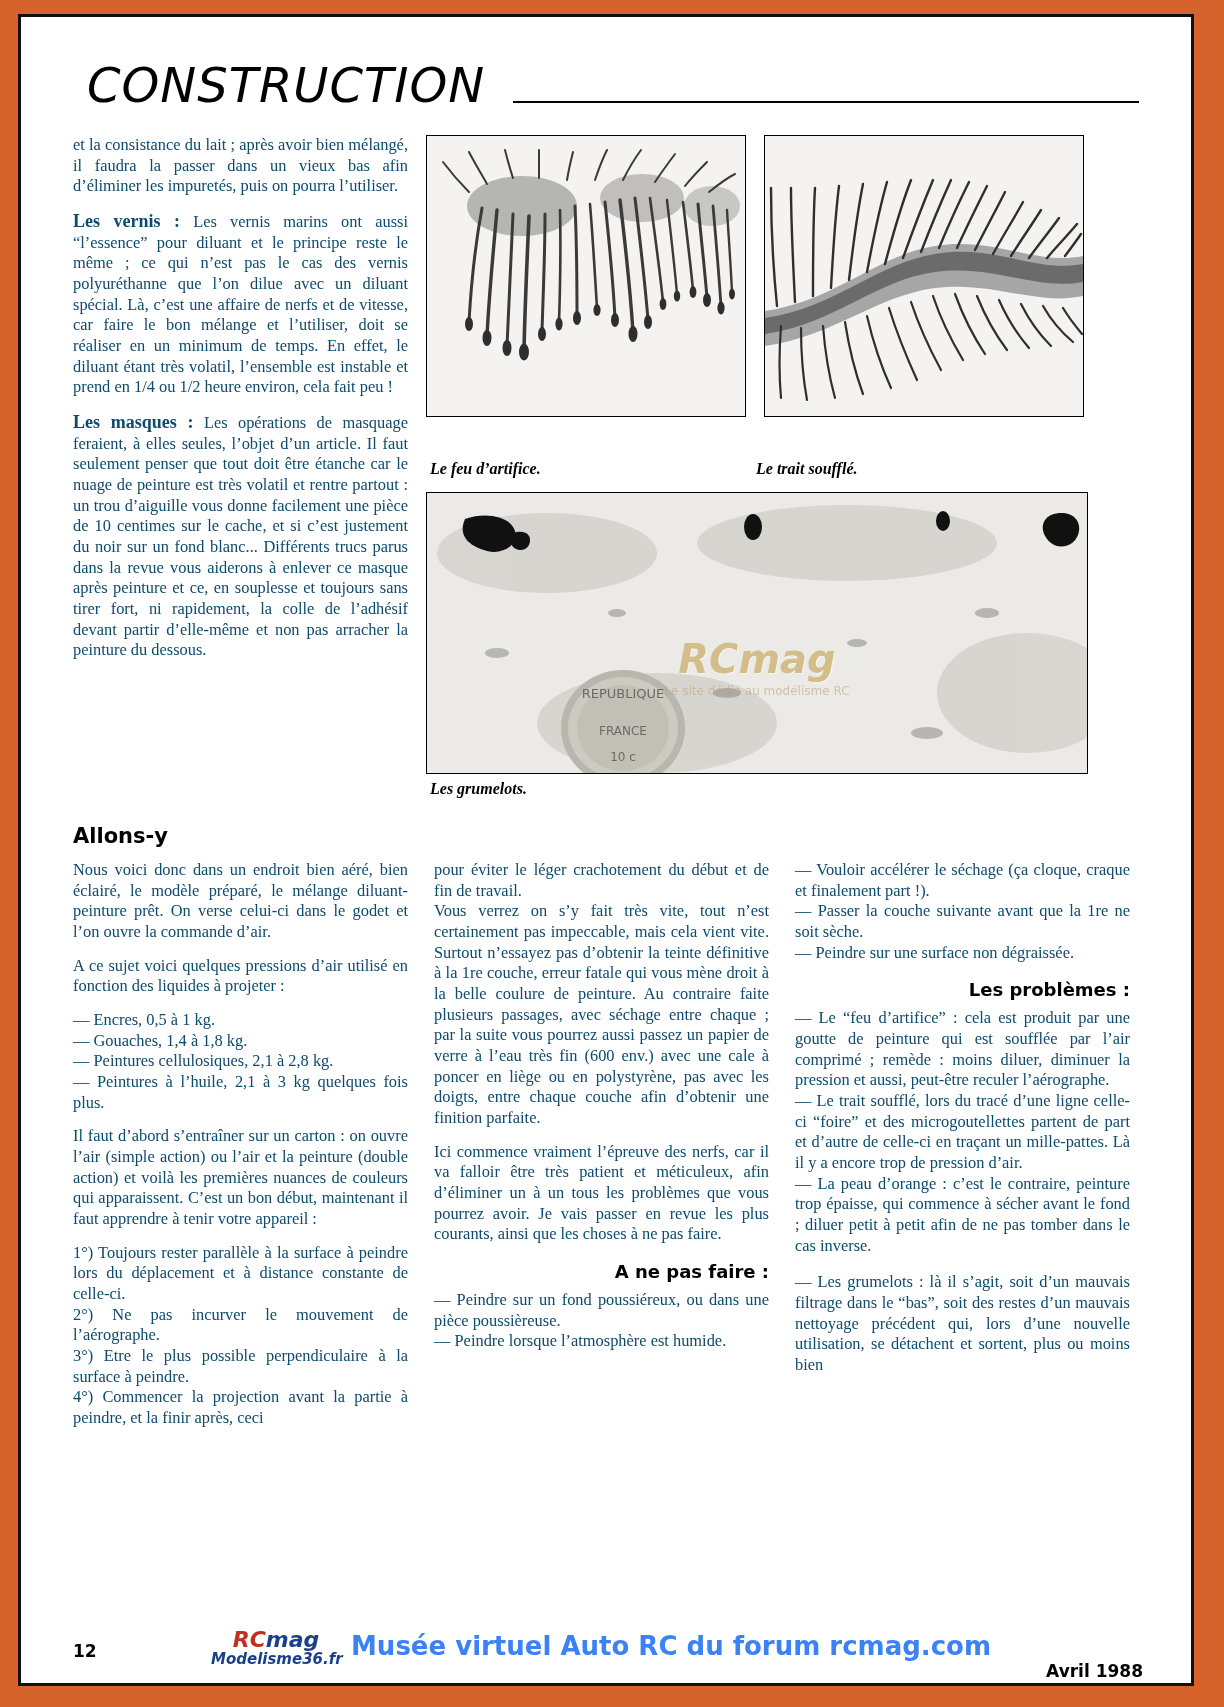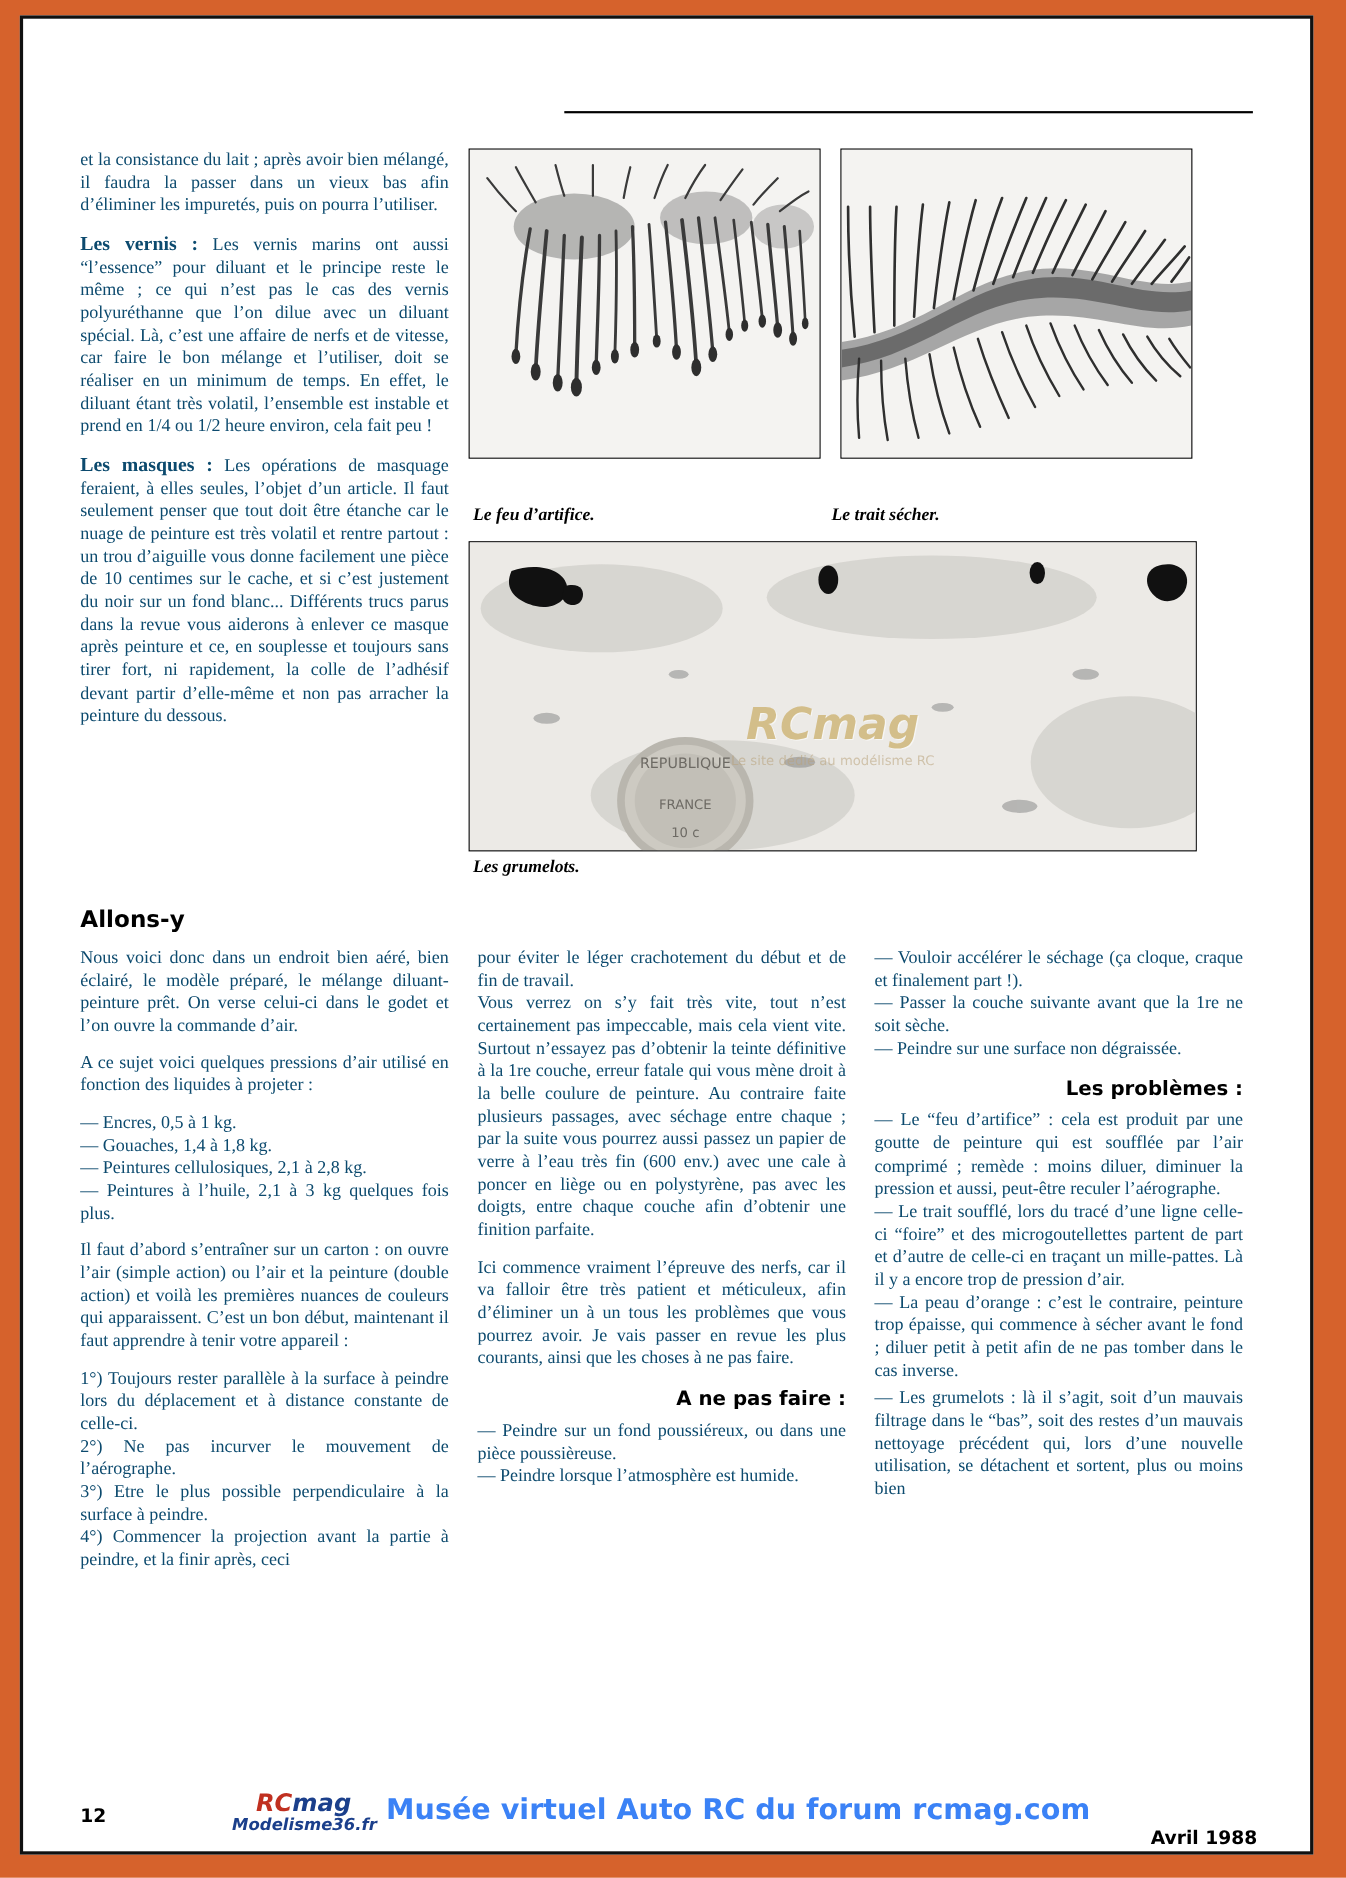--- a/index.html
+++ b/index.html
@@ -183,20 +183,21 @@
     font-size:12px;color:#b9a27a;margin-top:2px;
   }
 </style>
 </head>
 <body>
 
 <div class="page-frame">
   <div class="page-inner">
 
     <div class="header">
+      <div class="header-title">CONSTRUCTION</div>
       <div class="header-rule"></div>
     </div>
 
     <div class="top-section">
 
       <div class="col-left">
         <p class="body">et la consistance du lait ; après avoir bien mélangé, il faudra la passer dans un vieux bas afin d’éliminer les impuretés, puis on pourra l’utiliser.</p>
         <p class="body"><b class="lead">Les vernis :</b><span> Les vernis marins ont aussi “l’essence” pour diluant et le principe reste le même ; ce qui n’est pas le cas des vernis polyuréthanne que l’on dilue avec un diluant spécial. Là, c’est une affaire de nerfs et de vitesse, car faire le bon mélange et l’utiliser, doit se réaliser en un minimum de temps. En effet, le diluant étant très volatil, l’ensemble est instable et prend en 1/4 ou 1/2 heure environ, cela fait peu !</span></p>
         <p class="body"><b class="lead">Les masques :</b><span> Les opérations de masquage feraient, à elles seules, l’objet d’un article. Il faut seulement penser que tout doit être étanche car le nuage de peinture est très volatil et rentre partout : un trou d’aiguille vous donne facilement une pièce de 10 centimes sur le cache, et si c’est justement du noir sur un fond blanc... Différents trucs parus dans la revue vous aiderons à enlever ce masque après peinture et ce, en souplesse et toujours sans tirer fort, ni rapidement, la colle de l’adhésif devant partir d’elle-même et non pas arracher la peinture du dessous.</span></p>
       </div>
@@ -305,21 +306,21 @@
               </g>
             </svg>
           </div>
         </div>
 
         <div class="cap-row">
           <div class="c1">
               <div class="caption">Le feu d’artifice.</div>
             </div>
           <div class="c2">
-              <div class="caption">Le trait sécher.</div>
+              <div class="caption">Le trait soufflé.</div>
             </div>
         </div>
 
         <div class="photo-box ph3">
           <svg class="art" viewBox="0 0 660 280" preserveAspectRatio="none">
             <rect width="660" height="280" fill="#eceae6"></rect>
             <g fill="#cfcdc8" opacity="0.7">
               <ellipse cx="120" cy="60" rx="110" ry="40"></ellipse>
               <ellipse cx="420" cy="50" rx="150" ry="38"></ellipse>
               <ellipse cx="600" cy="200" rx="90" ry="60"></ellipse>
@@ -386,21 +387,21 @@
         <p class="body">— Peindre lorsque l’atmosphère est humide.</p>
       </div>
 
       <div class="c">
         <p class="body" style="margin-bottom:0">— Vouloir accélérer le séchage (ça cloque, craque et finalement part !).</p>
         <p class="body" style="margin-bottom:0">— Passer la couche suivante avant que la 1re ne soit sèche.</p>
         <p class="body">— Peindre sur une surface non dégraissée.</p>
         <div class="sub-title">Les problèmes :</div>
         <p class="body" style="margin-bottom:0">— Le “feu d’artifice” : cela est produit par une goutte de peinture qui est soufflée par l’air comprimé ; remède : moins diluer, diminuer la pression et aussi, peut-être reculer l’aérographe.</p>
         <p class="body" style="margin-bottom:0">— Le trait soufflé, lors du tracé d’une ligne celle-ci “foire” et des microgoutellettes partent de part et d’autre de celle-ci en traçant un mille-pattes. Là il y a encore trop de pression d’air.</p>
-        <p class="body" style="margin-bottom:4px">— La peau d’orange : c’est le contraire, peinture trop épaisse, qui commence à sécher avant le fond ; diluer petit à petit afin de ne pas tomber dans le cas inverse.</p>
+        <p class="body" style="margin-bottom:16px">— La peau d’orange : c’est le contraire, peinture trop épaisse, qui commence à sécher avant le fond ; diluer petit à petit afin de ne pas tomber dans le cas inverse.</p>
         <p class="body">— Les grumelots : là il s’agit, soit d’un mauvais filtrage dans le “bas”, soit des restes d’un mauvais nettoyage précédent qui, lors d’une nouvelle utilisation, se détachent et sortent, plus ou moins bien</p>
       </div>
     </div>
 
   </div>
 
   <div class="footer">
     <div class="folio">12</div>
     <div class="logo">
       <div class="l1"><span class="rc">RC</span><span>mag</span></div>

